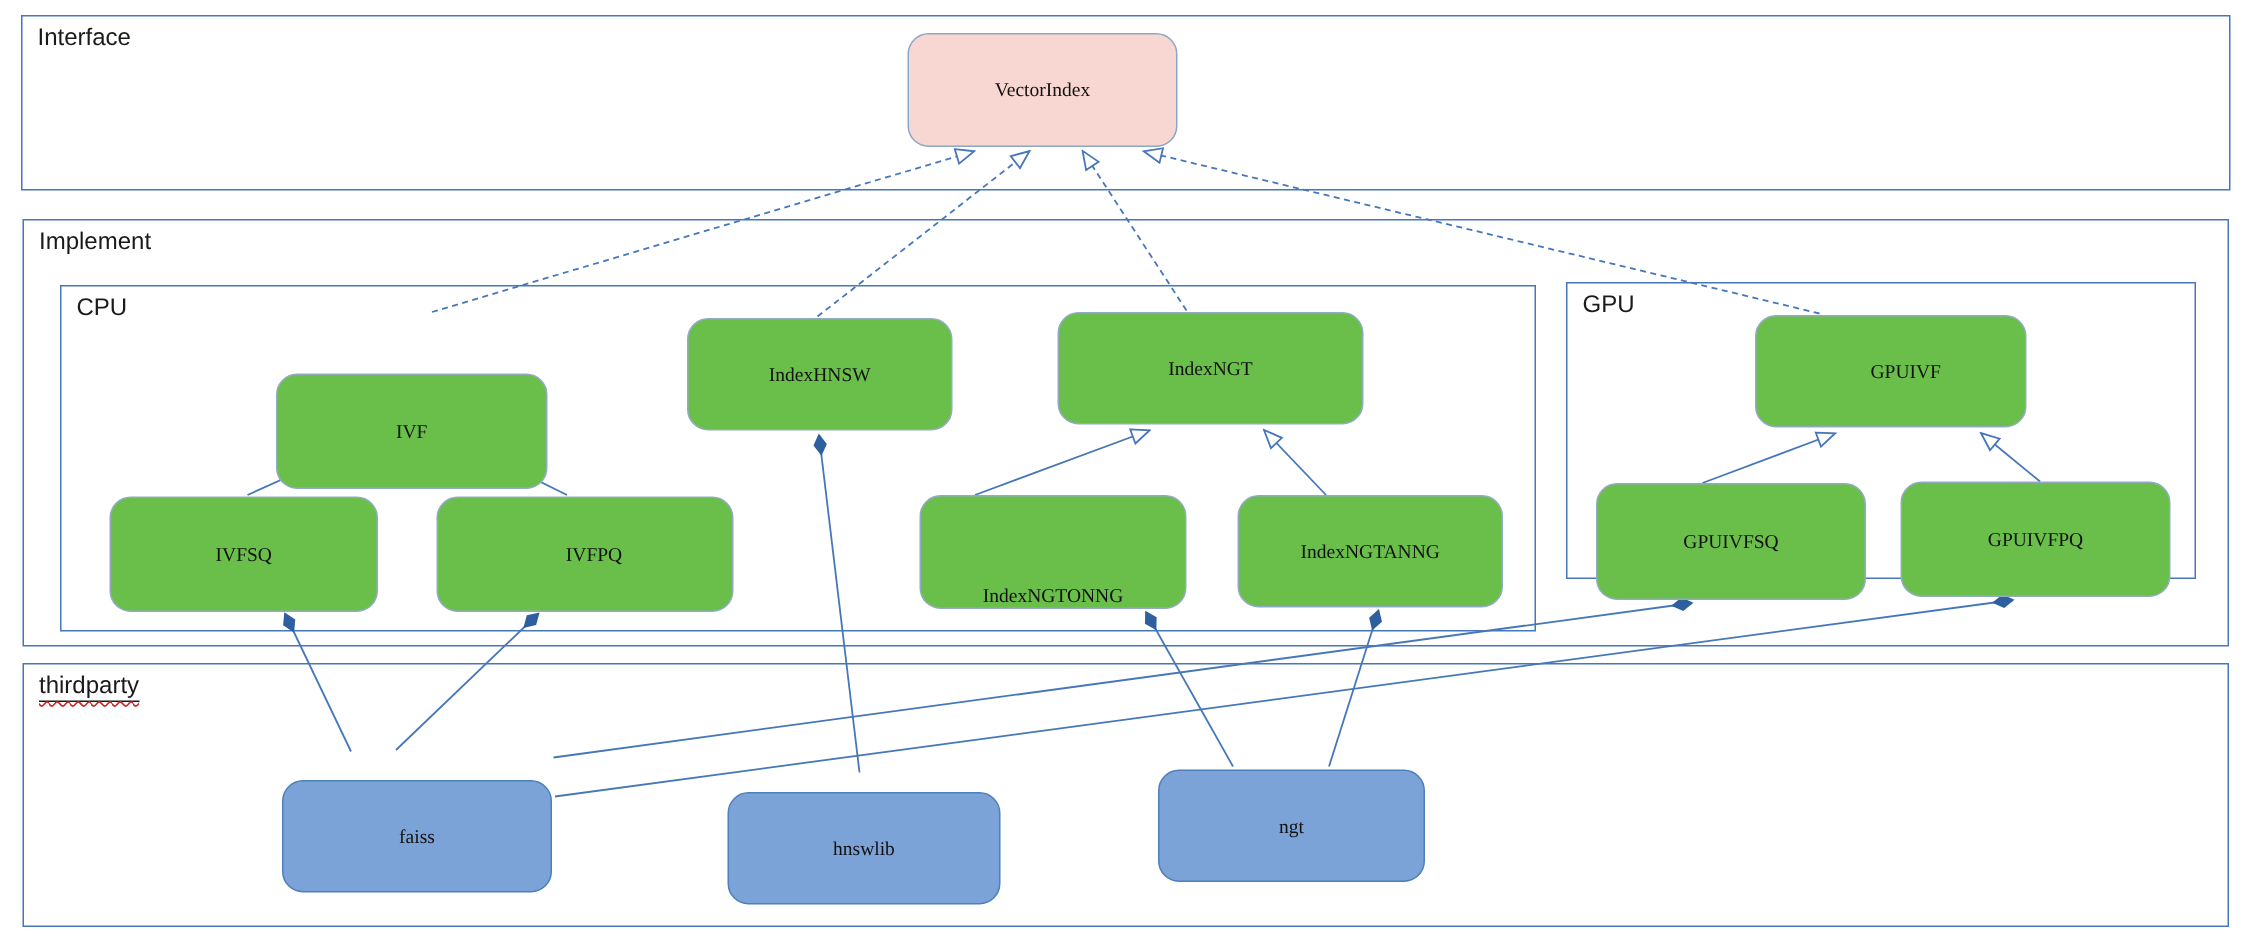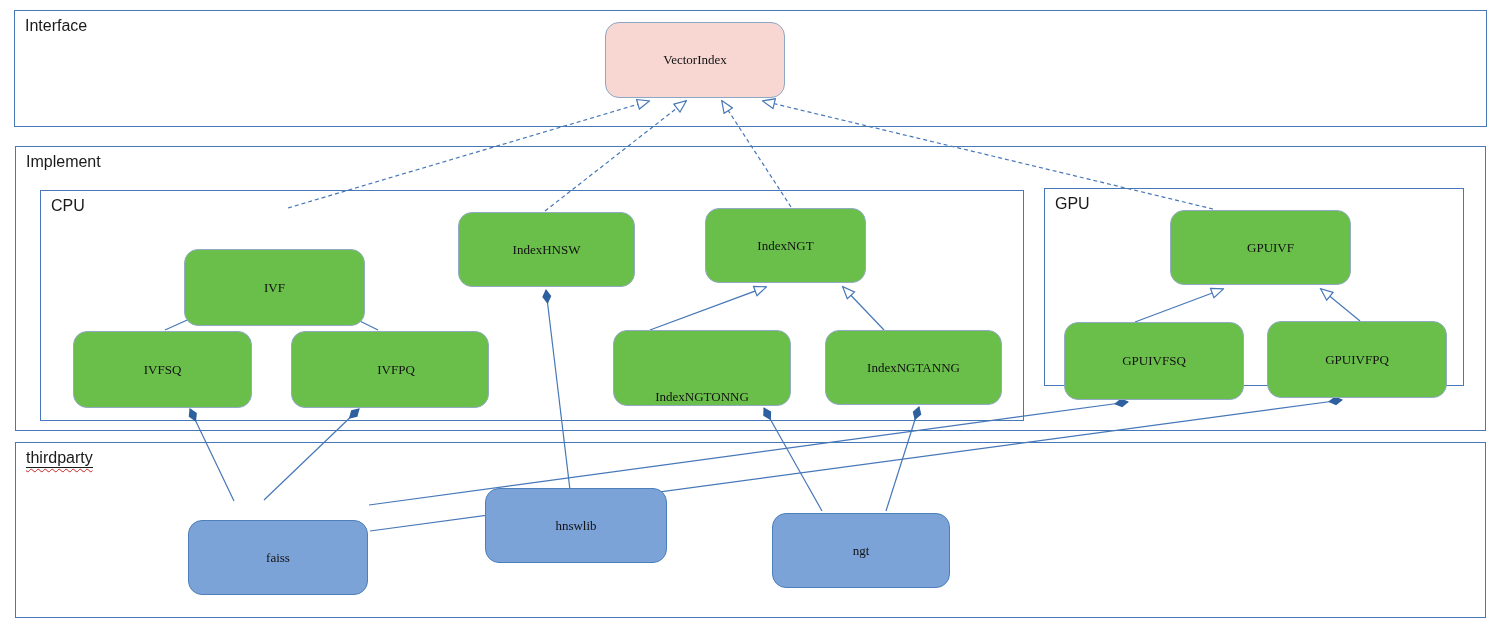--- a/index.html
+++ b/index.html
@@ -70,21 +70,21 @@
     </svg>
     <div class="node iface" style="left: 605px; top: 22px; width: 180px; height: 76px;">
       <span>VectorIndex</span>
     </div>
     <div class="node impl" style="left: 184px; top: 209px; width: 181px; height: 77px; margin-top: 40px;">
       <span>IVF</span>
     </div>
     <div class="node impl" style="left: 458px; top: 212px; width: 177px; height: 75px;">
       <span>IndexHNSW</span>
     </div>
-    <div class="node impl" style="left: 705px; top: 208px; width: 161px; height: 75px;">
+    <div class="node impl" style="left: 705px; top: 208px; width: 204px; height: 75px;">
       <span>IndexNGT</span>
     </div>
     <div class="node impl" style="left: 1170px; top: 210px; width: 181px; height: 75px; padding-left: 20px;">
       <span>GPUIVF</span>
     </div>
     <div class="node impl" style="left: 73px; top: 331px; width: 179px; height: 77px;">
       <span>IVFSQ</span>
     </div>
     <div class="node impl" style="left: 291px; top: 331px; width: 198px; height: 77px; padding-left: 12px;">
       <span>IVFPQ</span>
@@ -97,19 +97,19 @@
     </div>
     <div class="node impl" style="left: 1064px; top: 322px; width: 180px; height: 78px;">
       <span>GPUIVFSQ</span>
     </div>
     <div class="node impl" style="left: 1267px; top: 321px; width: 180px; height: 77px;">
       <span>GPUIVFPQ</span>
     </div>
     <div class="node third" style="left: 188px; top: 502px; width: 180px; height: 75px; margin-top: 18px;">
       <span>faiss</span>
     </div>
-    <div class="node third" style="left: 485px; top: 488px; width: 182px; height: 75px; border-radius: 14px;">
+    <div class="node third" style="left: 485px; top: 528px; width: 182px; height: 75px; border-radius: 14px;">
       <span>hnswlib</span>
     </div>
     <div class="node third" style="left: 772px; top: 513px; width: 178px; height: 75px;">
       <span>ngt</span>
     </div>
   </div>
 
 </body></html>

